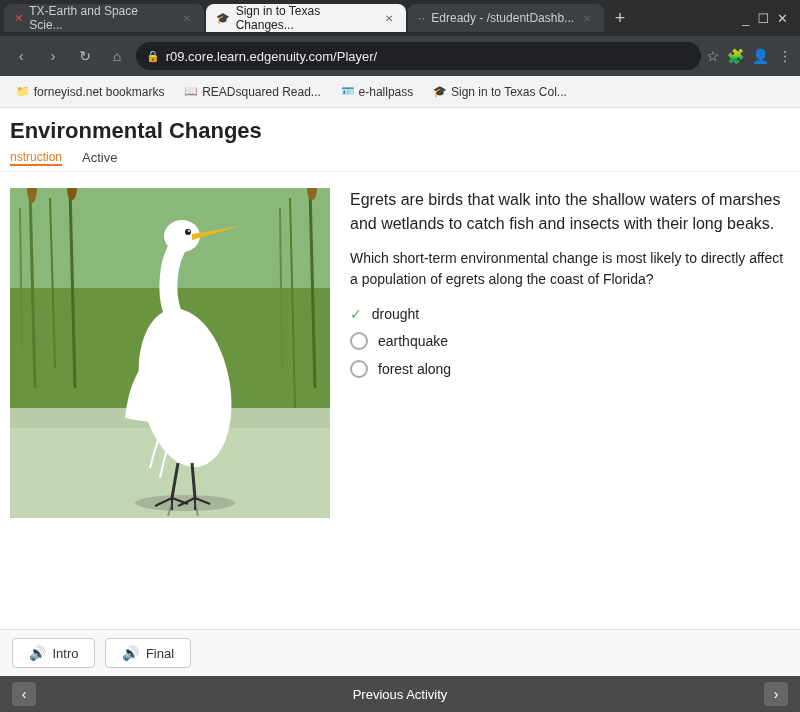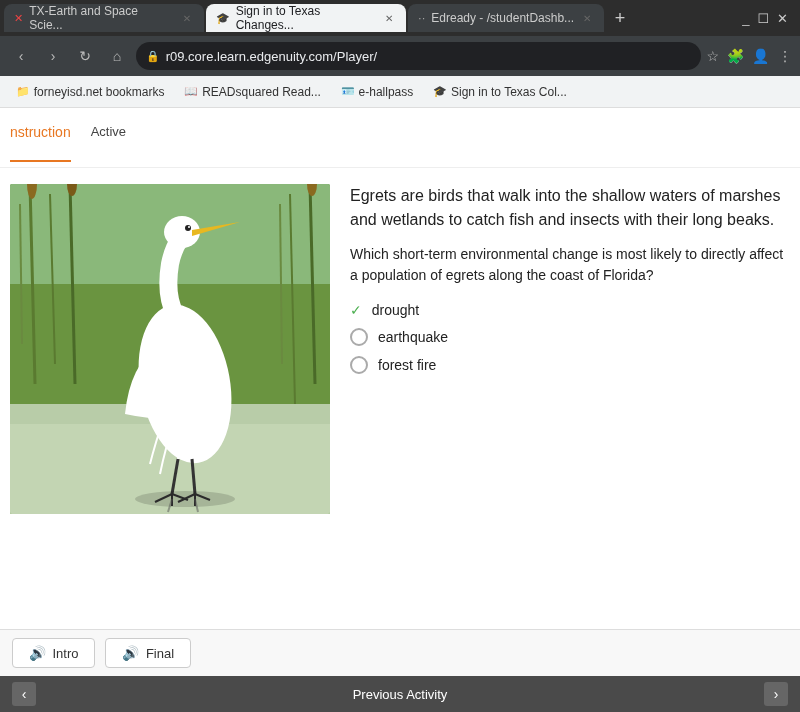--- a/index.html
+++ b/index.html
@@ -150,24 +150,24 @@
       font-size: 22px;
       font-weight: bold;
       color: #222;
     }
     .page-tabs {
       display: flex;
       gap: 20px;
       margin-top: 6px;
     }
     .page-tab {
-      font-size: 14px;
+      font-size: 12px;
       color: #e87722;
       cursor: pointer;
-      padding-bottom: 20px;
+      padding-bottom: 0;
       border-bottom: 2px solid transparent;
     }
     .page-tab.active-tab {
       color: #e87722;
       border-bottom: 2px solid #e87722;
     }
     .page-tab-plain {
       font-size: 13px;
       color: #444;
       cursor: pointer;
@@ -368,20 +368,21 @@
     <div class="bookmark-item">
       <span class="bookmark-icon">🎓</span>
       <span>Sign in to Texas Col...</span>
     </div>
   </div>
 </div>
 
 <div class="page-content">
 
   <div class="page-header">
+    <div class="page-title">Environmental Changes</div>
     <div class="page-tabs">
       <div class="page-tab active-tab">
         <span>nstruction</span>
       </div>
       <div class="page-tab-plain">
         <span>Active</span>
       </div>
     </div>
   </div>
 
@@ -458,21 +459,21 @@
             <span>drought</span>
           </div>
 
           <div class="answer-option">
             <div class="radio-circle"></div>
             <span>earthquake</span>
           </div>
 
           <div class="answer-option">
             <div class="radio-circle"></div>
-            <span>forest fire</span>
+            <span>forest along</span>
           </div>
 
         </div>
       </div>
     </div>
   </div>
 </div>
 
 <div class="bottom-nav">
   <div class="bottom-buttons">

